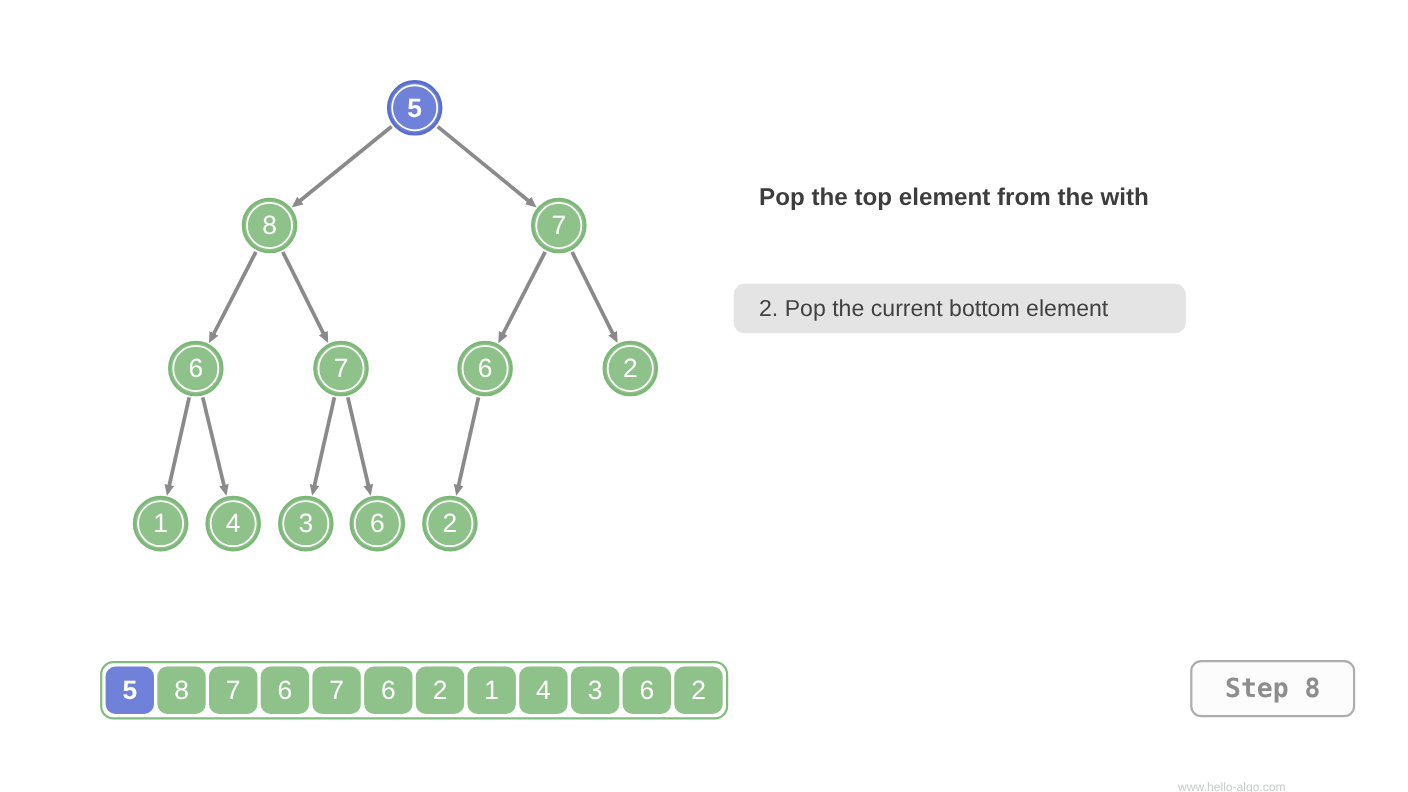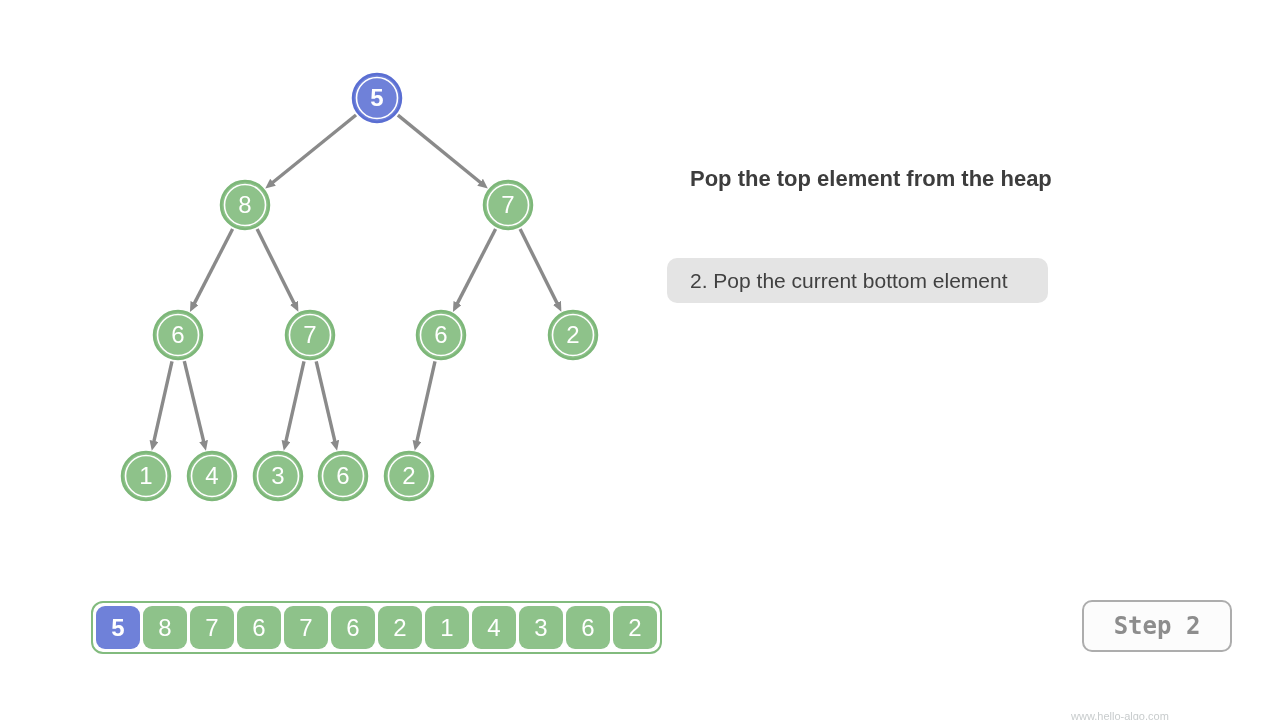--- a/index.html
+++ b/index.html
@@ -15,21 +15,21 @@
     position: absolute; left: 690px; top: 166px;
     font-size: 22px; font-weight: bold; color: #3d3d3d;
     white-space: nowrap;
   }
   .expl-step1 {
     position: absolute; left: 690px; top: 215px;
     font-size: 21px; color: #414141; white-space: nowrap;
   }
   .expl-step2-box {
     position: absolute; left: 667px; top: 258px;
-    width: 381px; height: 45px;
+    width: 411px; height: 45px;
     background: #e4e4e4; border-radius: 10px;
   }
   .expl-step2-text {
     position: absolute; left: 23px; top: 0;
     line-height: 45px; font-size: 21px; color: #414141; white-space: nowrap;
   }
 
   
   .array-box {
     position: absolute; left: 91px; top: 601px;
@@ -141,21 +141,21 @@
           <text x="343" y="484" text-anchor="middle" fill="#ffffff" font-size="24" font-family="&quot;Liberation Sans&quot;, sans-serif">6</text>
         </g>
         <g>
           <circle cx="409" cy="476" r="24" fill="#8ec28a" stroke="#7db779" stroke-width="2.5"></circle>
           <circle cx="409" cy="476" r="20.5" fill="none" stroke="#ffffff" stroke-width="1.6"></circle>
           <text x="409" y="484" text-anchor="middle" fill="#ffffff" font-size="24" font-family="&quot;Liberation Sans&quot;, sans-serif">2</text>
         </g>
       </g>
   </svg>
 
-  <div class="expl-title">Pop the top element from the heap</div>
+  <div class="expl-title">Pop the top element from the with</div>
 
 
   <div class="expl-step2-box">
     <div class="expl-step2-text">2. Pop the current bottom element</div>
   </div>
 
   <div class="array-box">
       <div class="cell cell-highlight">5</div>
       <div class="cell">8</div>
       <div class="cell">7</div>
@@ -163,17 +163,17 @@
       <div class="cell">7</div>
       <div class="cell">6</div>
       <div class="cell">2</div>
       <div class="cell">1</div>
       <div class="cell">4</div>
       <div class="cell">3</div>
       <div class="cell">6</div>
       <div class="cell">2</div>
     </div>
 
-  <div class="step-badge">Step 2</div>
+  <div class="step-badge">Step 8</div>
 
   <div class="watermark">www.hello-algo.com</div>
 
 </div>
 
 </body></html>

